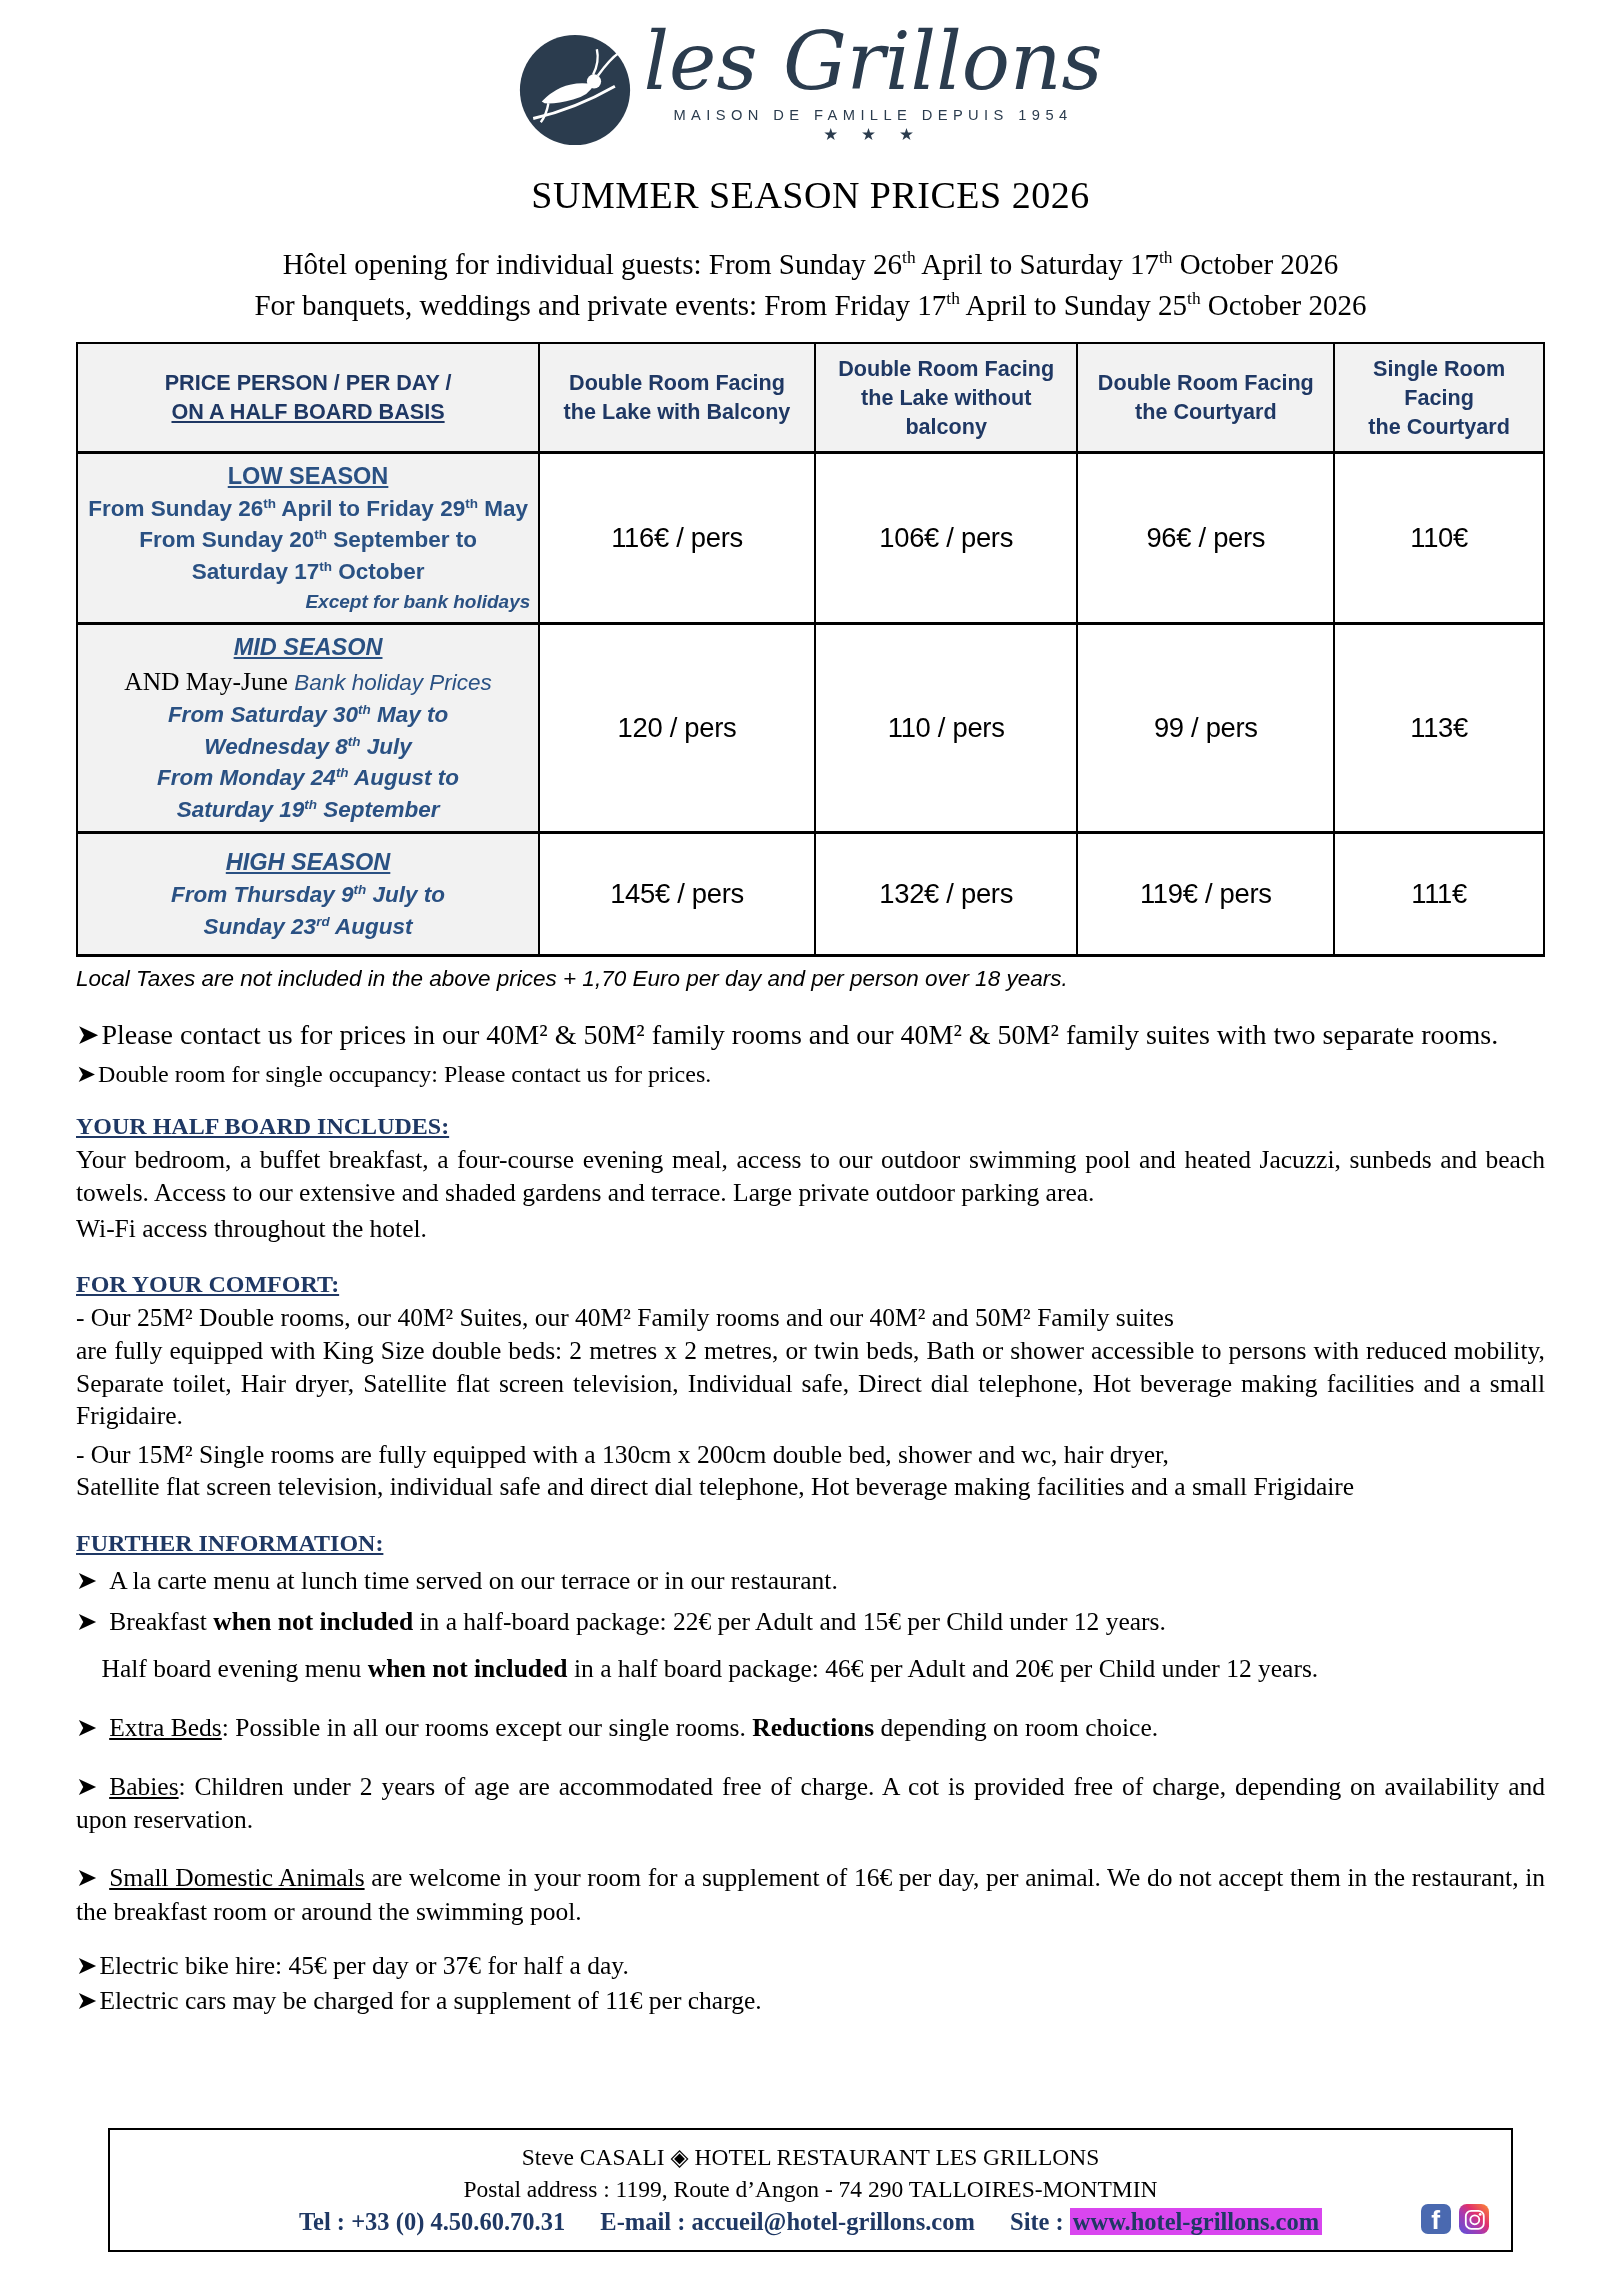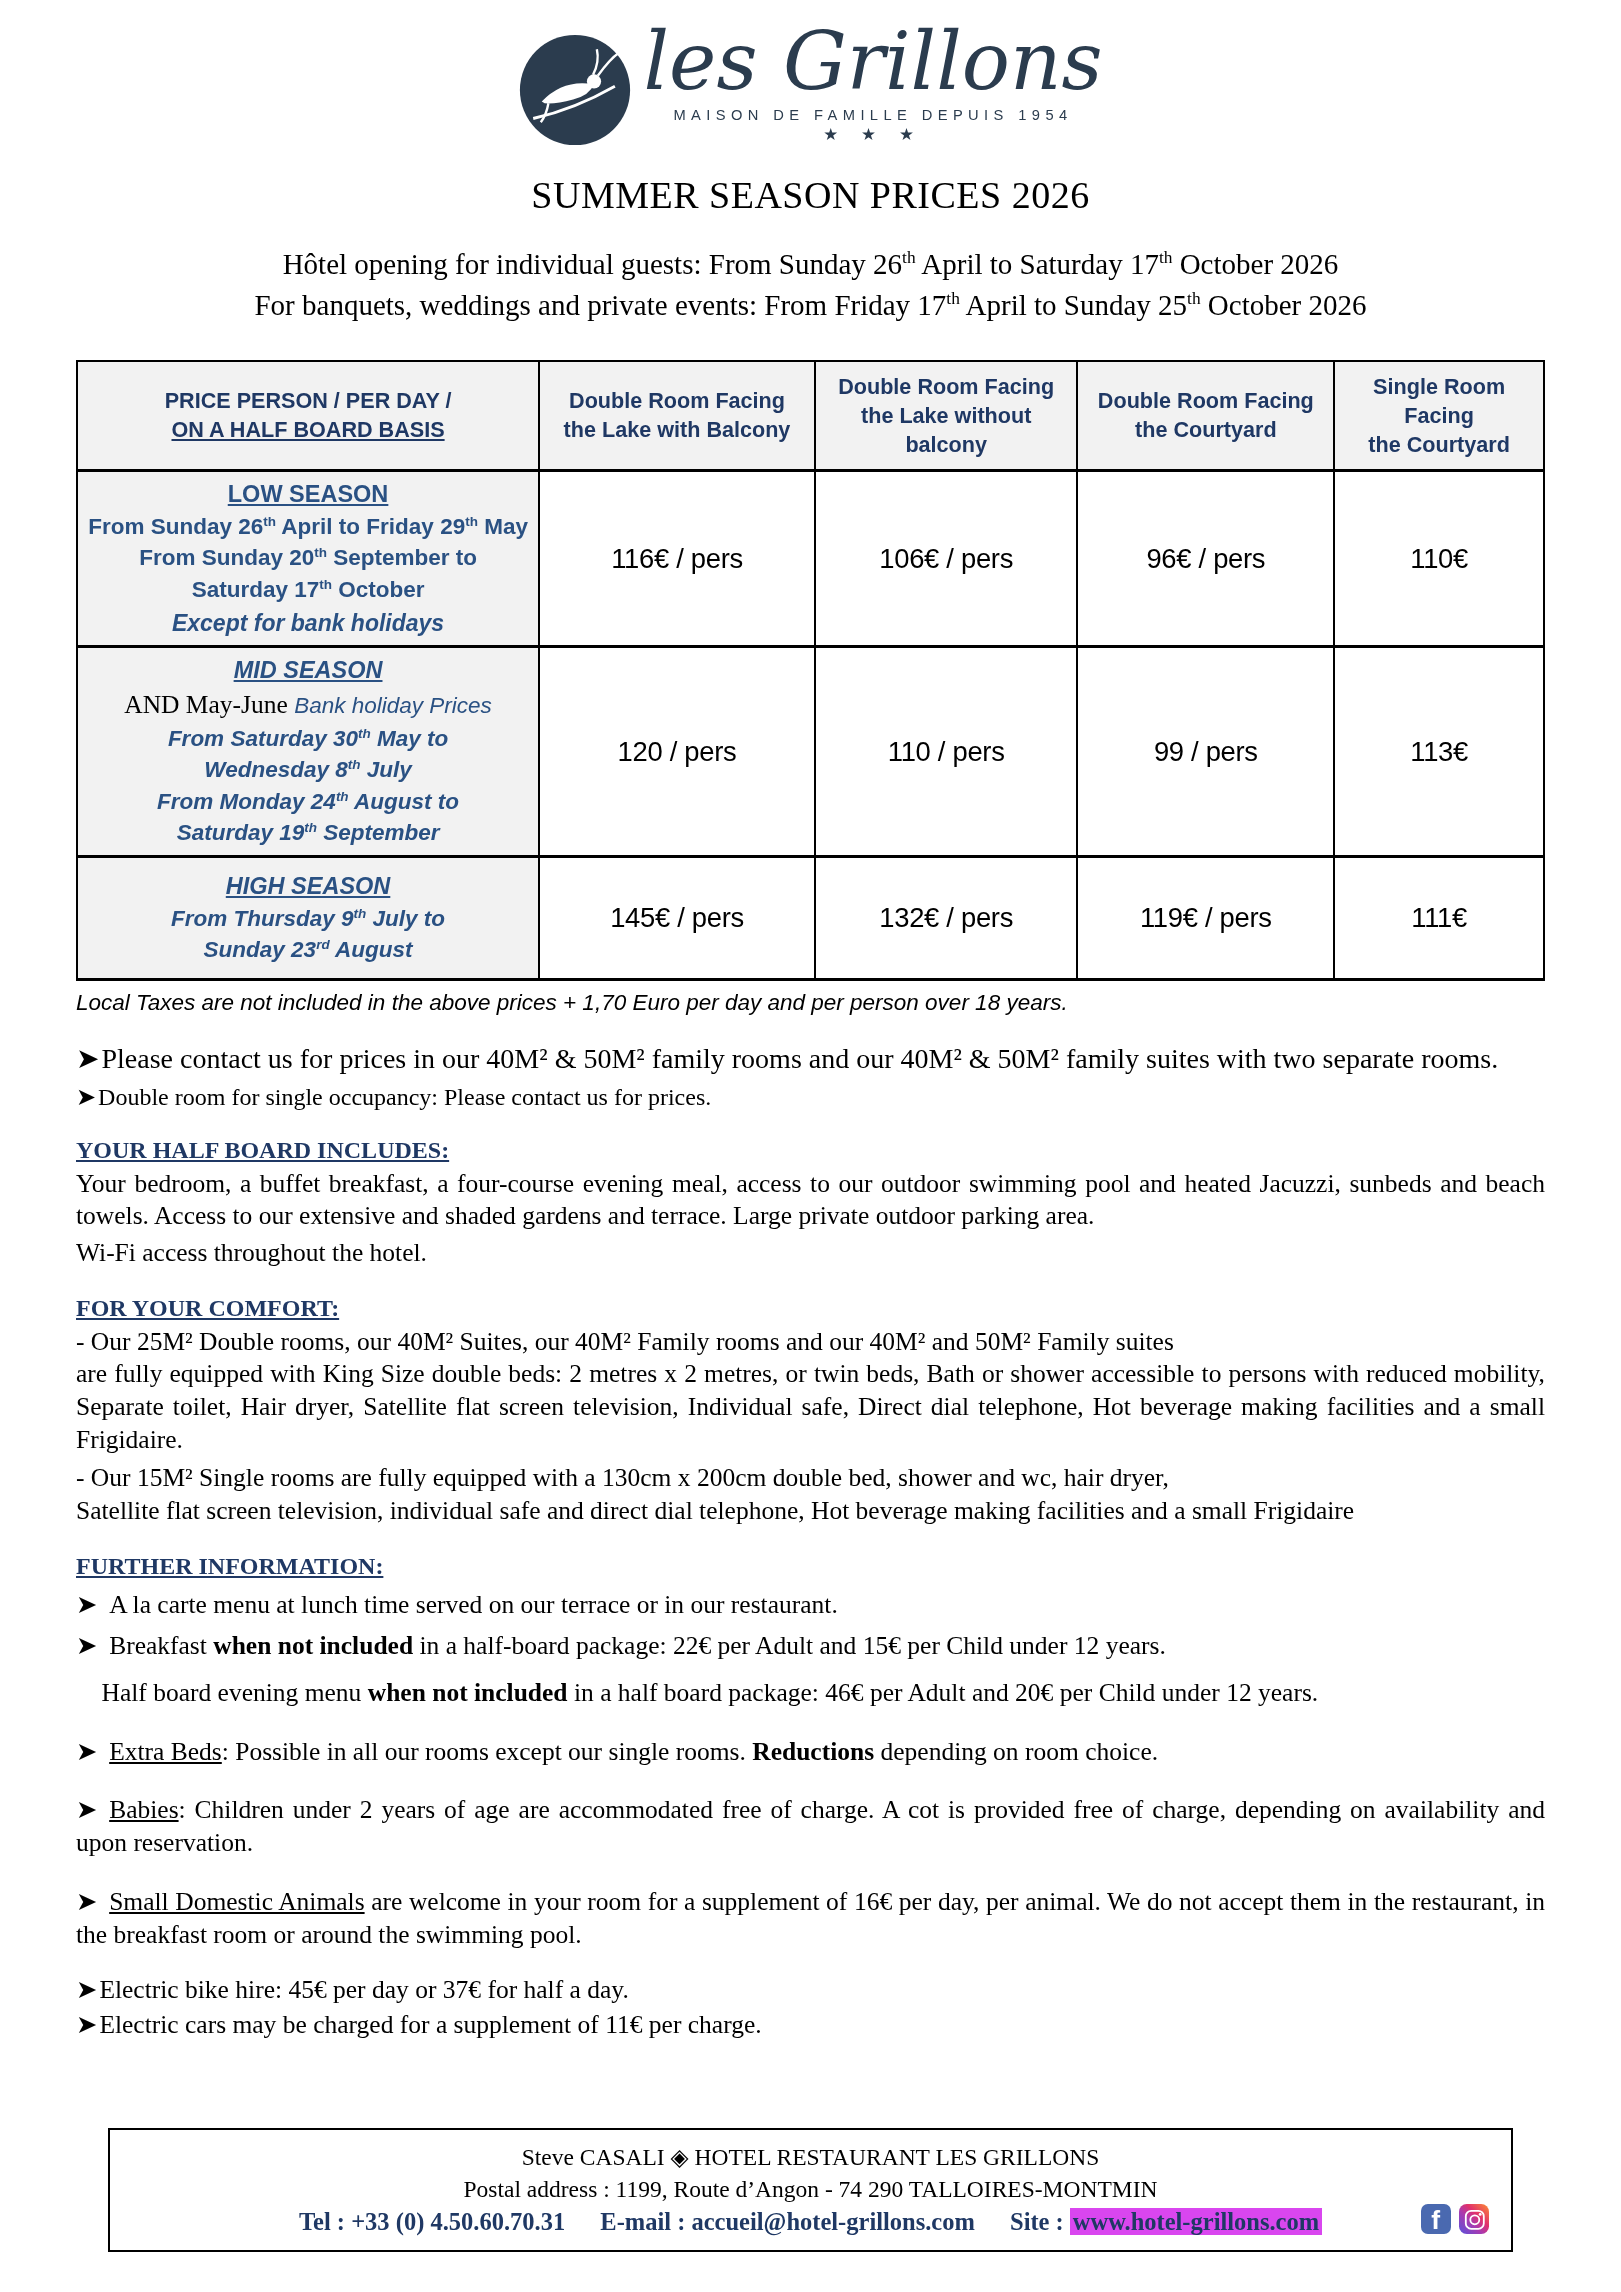--- a/index.html
+++ b/index.html
@@ -13,31 +13,31 @@
   .logo-script{font-family:"DejaVu Serif",serif;font-style:italic;font-size:80px;line-height:1.05;color:#2b3c4e;white-space:nowrap;}
   .logo-sub{font-family:"Liberation Sans",sans-serif;font-size:14.7px;letter-spacing:5.4px;color:#2b3c4e;margin-top:3.9px;}
   .logo-stars{color:#2b3c4e;font-size:16.7px;letter-spacing:8.8px;margin-top:1px;font-family:"DejaVu Sans",sans-serif;}
 
   
   .doc-title{text-align:center;font-size:38px;margin-top:25.5px;letter-spacing:0.5px;}
   .intro{text-align:center;font-size:29px;line-height:1.42;margin-top:27.4px;}
   sup{font-size:60%;line-height:0;vertical-align:super;}
 
   
-  table.price-table{width:100%;border-collapse:collapse;margin-top:33px;border:2.9px solid #000;table-layout:fixed;}
+  table.price-table{width:100%;border-collapse:collapse;margin-top:15px;border:2.9px solid #000;table-layout:fixed;}
   .price-table th,.price-table td{border:2px solid #000;text-align:center;vertical-align:middle;padding:5.9px 7.8px;box-sizing:border-box;}
   .price-table tr{border-bottom:3.9px solid #000;}
   .price-table thead tr{border-bottom:3.9px solid #000;}
   .price-table th{background:#f2f2f2;font-family:"Liberation Sans",sans-serif;color:#1f3864;font-size:21.6px;font-weight:bold;line-height:1.35;height:110px;}
   .pre{white-space:pre-line;}
   .u{text-decoration:underline;}
   td.season-cell{background:#f2f2f2;font-family:"Liberation Sans",sans-serif;color:#2a5183;font-weight:bold;font-size:22.5px;line-height:1.4;}
   .season-title{text-decoration:underline;font-size:23.5px;}
   .italic{font-style:italic;}
-  .season-note{font-style:italic;font-size:23px;margin-top:2px;}
+  .season-note{font-style:italic;font-size:19px;margin-top:2px;text-align:right;}
   .and-line{font-family:"Liberation Serif",serif;color:#000;font-weight:normal;font-size:25.5px;}
   .and-prefix{font-weight:normal;}
   .and-italic{font-family:"Liberation Sans",sans-serif;font-style:italic;color:#2a5183;font-size:22.5px;}
   td.price-cell{background:#fff;font-family:"Liberation Sans",sans-serif;font-size:27.4px;letter-spacing:-0.3px;}
   tr.row-low td{height:143px;}
   tr.row-mid td{height:194px;}
   tr.row-high td{height:123px;}
 
   .footnote{font-family:"Liberation Sans",sans-serif;font-style:italic;font-size:22.5px;margin-top:8.8px;}
 

